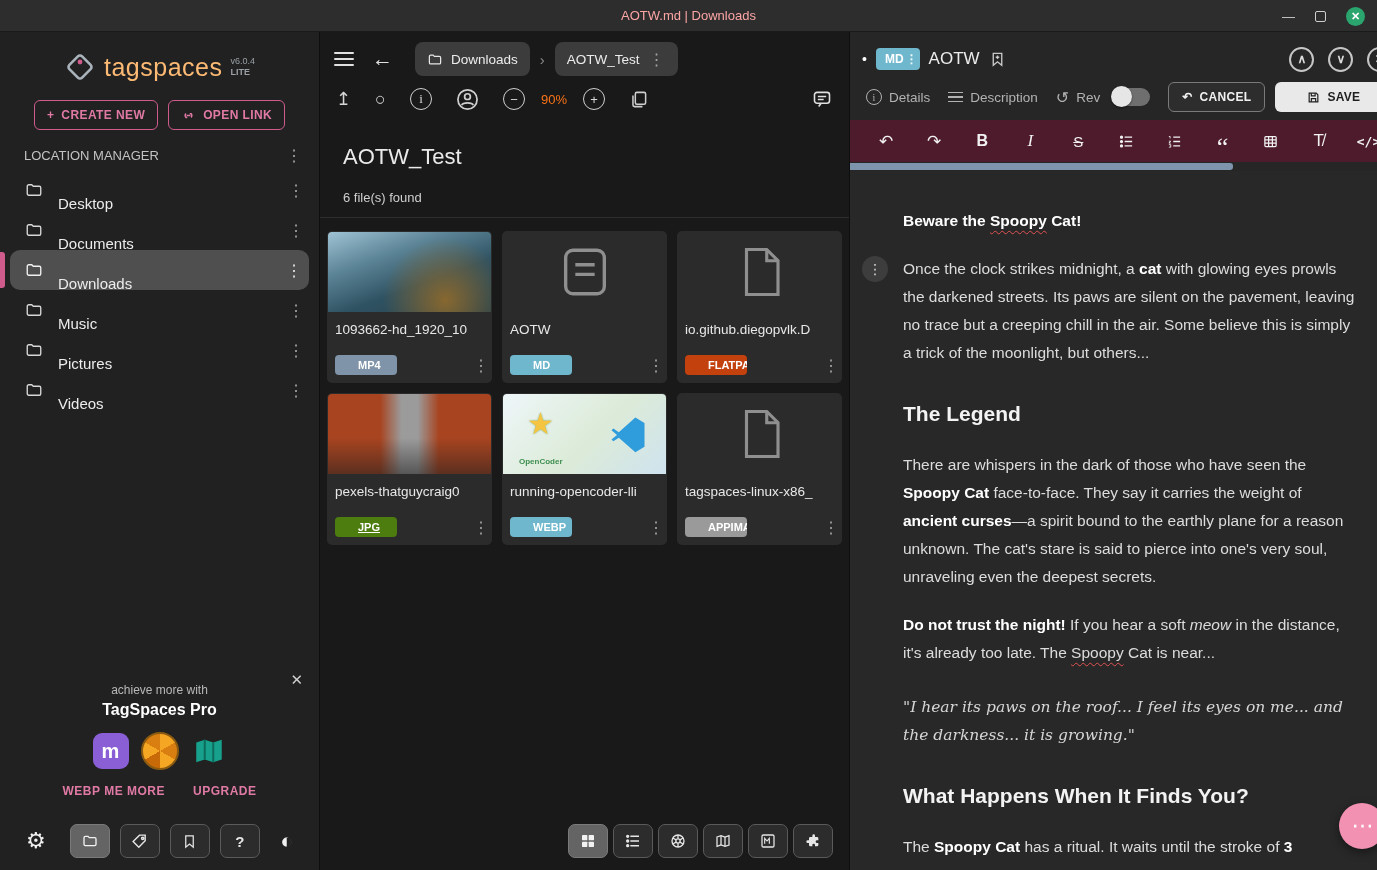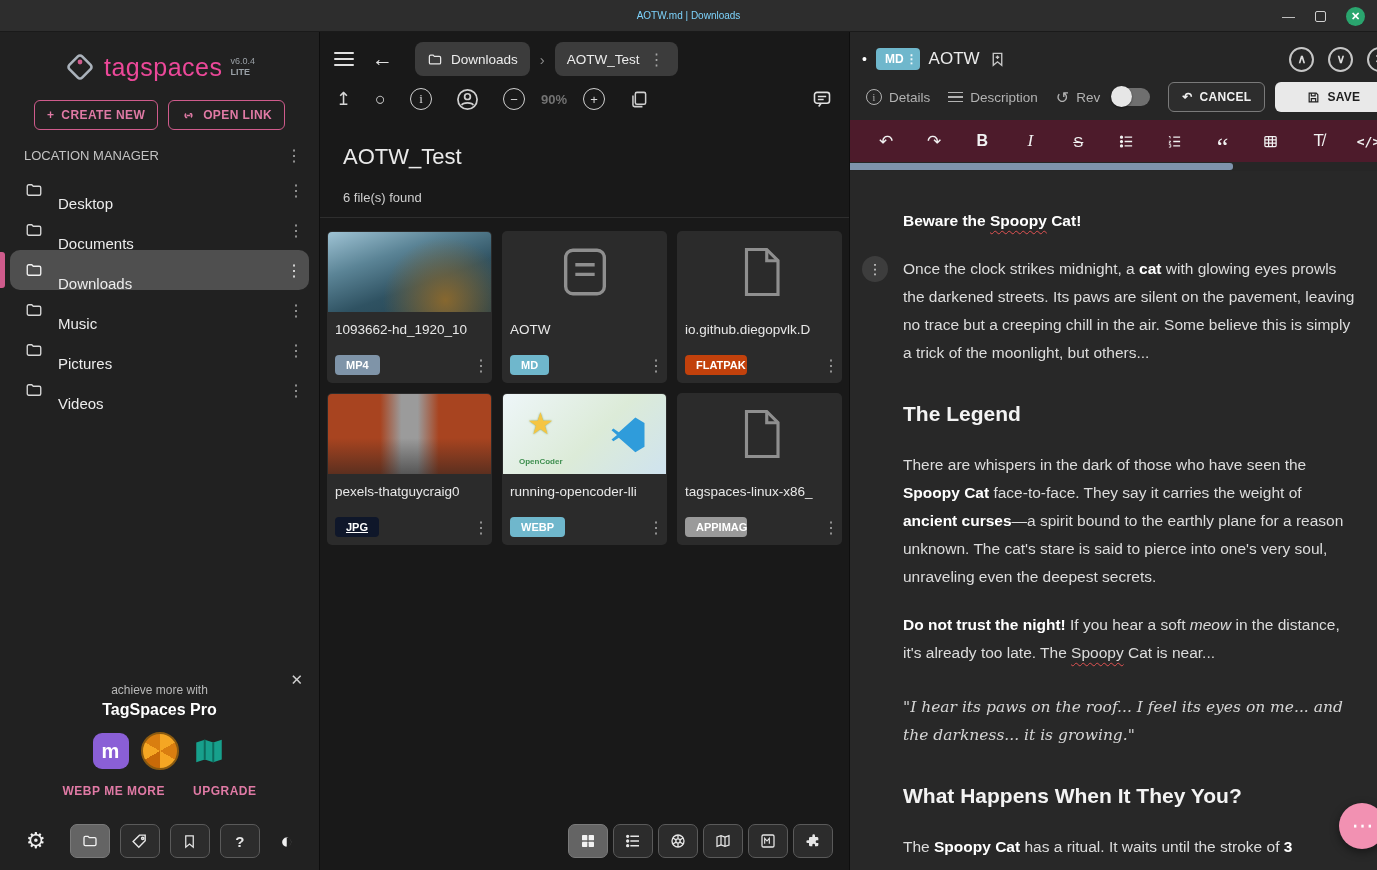--- a/index.html
+++ b/index.html
@@ -1,32 +1,32 @@
 <!DOCTYPE html>
 <html><head>
 <meta charset="utf-8">
 <style>
   * { box-sizing: border-box; margin: 0; padding: 0; }
   html,body { width:1377px; height:870px; overflow:hidden; }
   body { font-family:"Liberation Sans", sans-serif; background:#191919; color:#ddd; position:relative; }
 
   
   .titlebar { height:32px; background:#2d2d2d; display:flex; align-items:center; justify-content:center; position:relative; border-bottom:1px solid #1a1a1a; }
-  .tb-title { font-size:10px; color:#7dd3fc; }
+  .tb-title { font-size:13px; color:#fca5a5; }
   .win-controls { position:absolute; right:12px; top:0; height:32px; display:flex; align-items:center; gap:20px; }
   .win-min { color:#cfcfcf; font-size:13px; cursor:default; }
   .win-max { width:11px; height:11px; border:1.5px solid #cfcfcf; border-radius:2px; }
   .win-close { width:19px; height:19px; border-radius:50%; background:#2aa56e; color:#fff; font-size:11px; font-weight:bold; display:flex; align-items:center; justify-content:center; }
 
   .app { display:flex; height:838px; }
 
   
   .sidebar { width:320px; background:#212121; position:relative; flex-shrink:0; border-right:1px solid #0e0e0e; }
   .logo-row { margin-top:16px; height:38px; display:flex; align-items:center; justify-content:center; gap:8px; }
-  .logo-text { font-size:25px; color:#ec4899; letter-spacing:0.5px; }
+  .logo-text { font-size:25px; color:#fdba74; letter-spacing:0.5px; }
   .logo-ver { display:flex; flex-direction:column; font-size:9px; color:#9aa0a6; line-height:11px; }
   .btn-row { margin-top:14px; display:flex; justify-content:center; gap:10px; }
   .outline-btn { height:30px; border:1px solid #cf5b8c; color:#e07aa5; border-radius:6px; padding:0 12px; font-size:12px; font-weight:bold; letter-spacing:0.4px; display:flex; align-items:center; gap:7px; background:transparent; cursor:pointer; }
   .loc-header { margin:14px 16px 0 24px; height:22px; display:flex; align-items:center; justify-content:space-between; font-size:13px; color:#c3c3c3; }
   .loc-list { margin-top:4px; }
   .loc-item { height:40px; display:flex; align-items:center; padding:0 14px 0 24px; gap:14px; font-size:15px; color:#ececec; cursor:pointer; position:relative; }
   .loc-item.selected { background:#4f4f4f; border-radius:10px; margin:0 10px; padding:0 6px 0 14px; }
   .loc-item .grow { flex:1;margin-top:26px; }
   .kebab { color:#a5a5a5; font-size:16px; width:18px; text-align:center; cursor:pointer; }
   .accent-bar { position:absolute; left:0; top:220px; width:5px; height:36px; background:#cf5b8c; border-radius:0 3px 3px 0; }
@@ -55,37 +55,37 @@
   .hamburger i { height:2px; background:#e0e0e0; border-radius:1px; }
   .backarrow { font-size:21px; color:#e0e0e0; cursor:pointer; margin:0 6px 0 8px; }
   .pill { background:#3c3c3c; border-radius:8px; height:34px; display:flex; align-items:center; gap:8px; padding:0 12px; cursor:pointer; }
   .pill .lbl { font-size:13px; font-weight:bold; color:#ececec; letter-spacing:0.4px; }
   .pill .lbl2 { font-size:13.5px; color:#ececec; font-weight:normal; }
   .pill .shortcut { font-size:12px; color:#a8a8a8; }
   .crumb-sep { color:#8a8a8a; font-size:15px; }
   .m-toolbar2 { display:flex; align-items:center; gap:24px; padding:8px 16px; height:42px; color:#d6d6d6; }
   .t2-glyph { font-size:18px; cursor:pointer; }
   .circle-mini { width:22px; height:22px; border:1.5px solid #d0d0d0; border-radius:50%; display:inline-flex; align-items:center; justify-content:center; font-size:13px; cursor:pointer; font-family:"Liberation Serif",serif; }
-  .zoomtxt { font-size:13px; color:#737373; margin:0 -8px;font-weight:bold; }
+  .zoomtxt { font-size:13px; color:#f97316; margin:0 -8px; }
   .t2-right { margin-left:auto; cursor:pointer; }
   .folder-title { margin:24px 0 0 23px; font-size:22px; color:#eaeaea; font-weight:normal; }
   .files-found { margin:20px 0 12px 23px; font-size:13px; color:#cfcfcf; }
   .m-divider { border-top:1px solid #2e2e2e; margin:0; }
   .cards { display:grid; grid-template-columns:repeat(3,165px); gap:10px; padding:13px 0 0 7px; }
   .card { background:#2b2b2b; border-radius:5px; height:152px; position:relative; overflow:hidden; cursor:pointer; }
   .thumb { height:80px; margin:1px 1px 0 1px; border-radius:4px 4px 0 0; display:flex; align-items:center; justify-content:center; position:relative; overflow:hidden; }
   .thumb--ocean { background-image:radial-gradient(circle at 72% 85%, rgba(140,105,45,.95), transparent 46%), linear-gradient(160deg,#9fc3d4 0%,#5b8496 32%,#2f5262 62%,#23404c 100%); }
   .thumb--autumn { background-image:linear-gradient(180deg, rgba(0,0,0,0) 0 55%, rgba(30,30,30,.55) 100%), linear-gradient(90deg,#a84420 0 32%, #9b9b9b 45% 55%, #a84420 68% 100%); }
   .thumb--opencoder { background-image:linear-gradient(135deg,#eef6f9 0%,#dcebd8 55%,#cfe3ef 100%); }
   .thumb--plain { background:transparent; }
   .oc-star { position:absolute; left:24px; top:12px; font-size:30px; color:#f5c542; text-shadow:0 0 2px #7aa05a; }
   .oc-caption { position:absolute; left:16px; bottom:8px; font-size:8px; font-weight:bold; color:#3f8f4f; }
   .card-name { padding:10px 8px 0 8px; font-size:13.5px; color:#e8e8e8; white-space:nowrap; overflow:hidden; }
   .card-footer { position:absolute; bottom:8px; left:8px; right:2px; display:flex; align-items:center; justify-content:space-between; }
-  .file-badge { font-size:11px; font-weight:bold; color:#fff; padding:4px 11px; border-radius:4px; max-width:62px; overflow:hidden; white-space:nowrap; }
+  .file-badge { font-size:11px; font-weight:bold; color:#fff; padding:4px 23px; border-radius:4px; max-width:62px; overflow:hidden; white-space:nowrap; }
   .view-bar { position:absolute; bottom:12px; right:16px; display:flex; gap:5px; }
 
   
   .rightpanel { flex:1; background:#262626; position:relative; display:flex; flex-direction:column; }
   .r-header { height:46px; display:flex; align-items:center; gap:9px; padding:8px 14px 0 12px; }
   .unsaved-dot { color:#fff; font-size:14px; }
   .md-badge { background:#6fb7cc; color:#fff; font-weight:bold; font-size:12px; border-radius:4px; padding:4px 2px 4px 9px; display:flex; align-items:center; gap:2px; cursor:pointer; }
   .md-badge .kebab { color:#eef7fa; font-size:12px; width:12px; }
   .entry-title { font-size:17px; color:#ececec; font-weight:500; }
   .r-header-right { margin-left:auto; display:flex; align-items:center; gap:14px; }
@@ -354,21 +354,21 @@
         <div class="card-footer">
           <span class="file-badge" style="background: #c2410c;">FLATPAK</span>
           <span class="kebab">⋮</span>
         </div>
       </div>
 
       <div class="card">
         <div class="thumb thumb--autumn"></div>
         <div class="card-name">pexels-thatguycraig0</div>
         <div class="card-footer">
-          <span class="file-badge" style="background: #0f172a; text-decoration: underline;">JPG</span>
+          <span class="file-badge" style="background: #4d7c0f; text-decoration: underline;">JPG</span>
           <span class="kebab">⋮</span>
         </div>
       </div>
 
       <div class="card">
         <div class="thumb thumb--opencoder">
           <span class="oc-star">★</span>
           <span class="oc-caption">OpenCoder</span>
           <svg width="44" height="44" viewBox="0 0 24 24" style="position:absolute;right:16px;top:18px">
             <path d="M16 3 L7 11 L4 9 L3 10 L6 12.5 L3 15 L4 16 L7 14 L16 22 L21 19 V6 Z" fill="#2f9cdb"></path>
@@ -531,21 +531,21 @@
       <span class="scroll-indicator"></span>
     </div>
 
     <div class="editor-content" id="editor-blocks">
         <div class="blk blk-p"><span class="b">Beware the </span><span class="b sq">Spoopy</span><span class="b"> Cat!</span></div>
         <div class="blk blk-p"><span class="block-handle">⋮</span><span>Once the clock strikes midnight, a </span><span class="b">cat</span><span> with glowing eyes prowls the darkened streets. Its paws are silent on the pavement, leaving no trace but a creeping chill in the air. Some believe this is simply a trick of the moonlight, but others...</span></div>
         <div class="blk blk-h2"><span>The Legend</span></div>
         <div class="blk blk-p"><span>There are whispers in the dark of those who have seen the </span><span class="b">Spoopy Cat</span><span> face-to-face. They say it carries the weight of </span><span class="b">ancient curses</span><span>—a spirit bound to the earthly plane for a reason unknown. The cat's stare is said to pierce into one's very soul, unraveling even the deepest secrets.</span></div>
         <div class="blk blk-p"><span class="b">Do not trust the night!</span><span> If you hear a soft </span><span class="i">meow</span><span> in the distance, it's already too late. The </span><span class="sq">Spoopy</span><span> Cat is near...</span></div>
         <div class="blk blk-quote"><span class="i">"I hear its paws on the roof... I feel its eyes on me... and the darkness... it is growing."</span></div>
-        <div class="blk blk-h2"><span>What Happens When It They You?</span></div>
+        <div class="blk blk-h2"><span>What Happens When It Finds You?</span></div>
         <div class="blk blk-p"><span>The </span><span class="b">Spoopy Cat</span><span> has a ritual. It waits until the stroke of </span><span class="b">3</span></div>
       </div>
 
     <div class="vscroll">
       <span class="vthumb"></span>
     </div>
 
     <div class="fab">⋯</div>
   </section>
 

